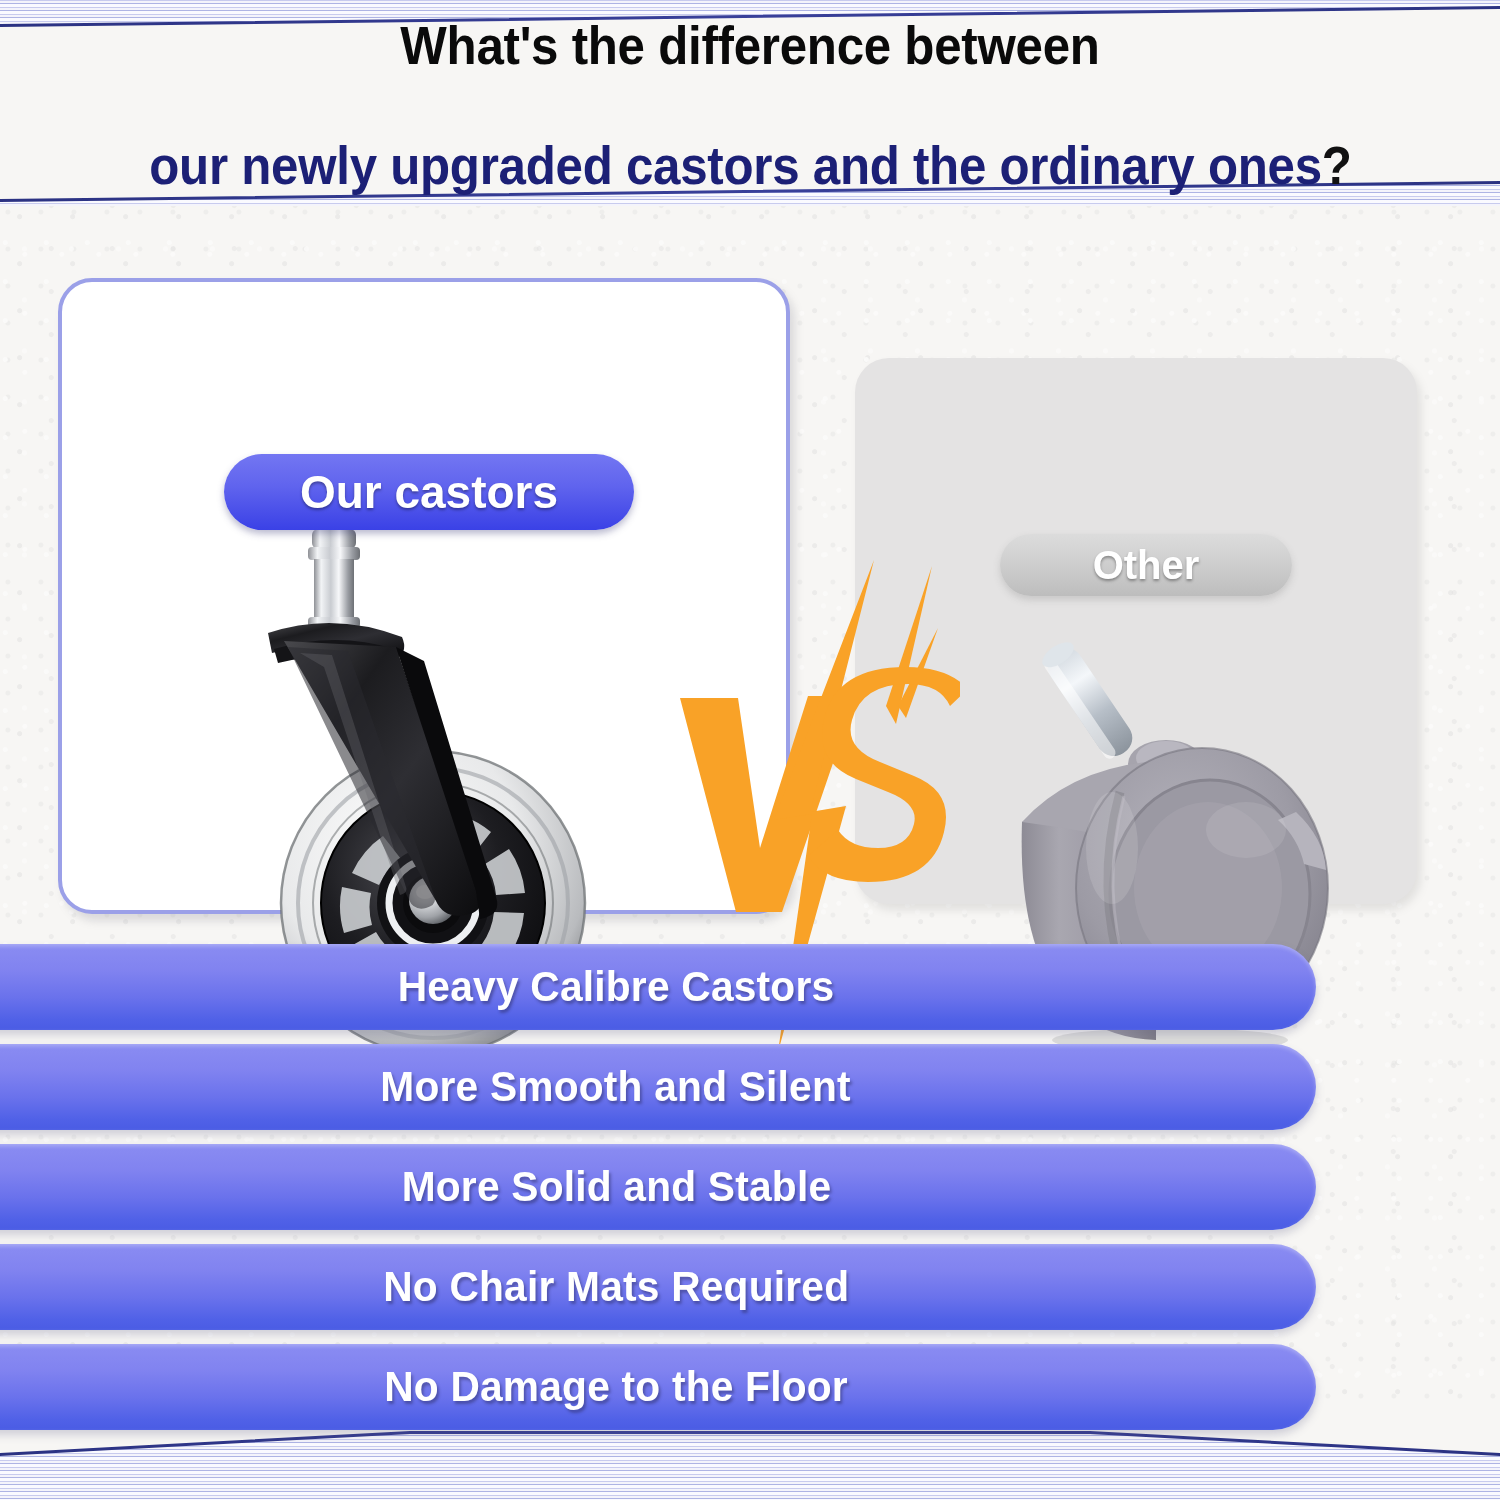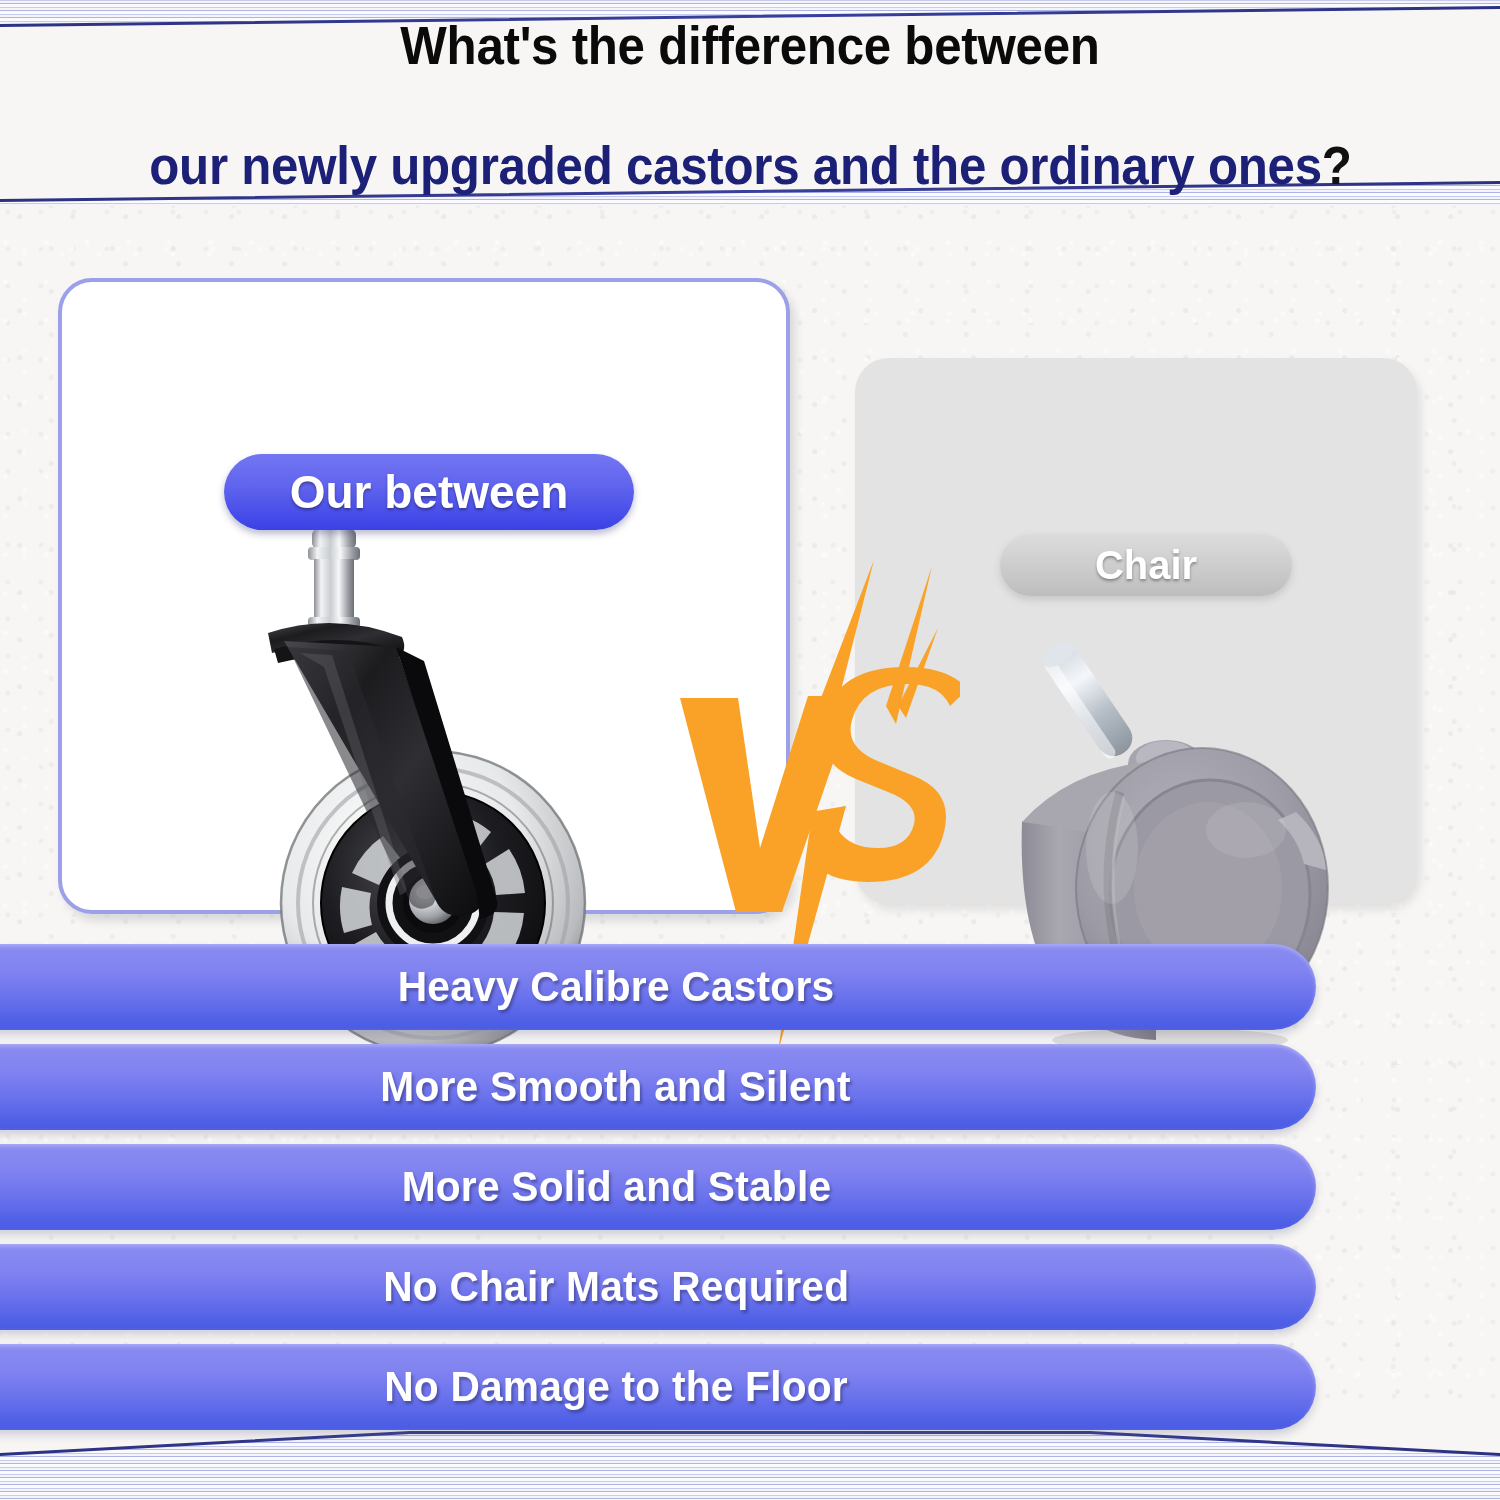--- a/index.html
+++ b/index.html
@@ -336,24 +336,24 @@
 
         <path d="M214 4 L150 256 L186 250 L118 496 L152 258 L114 264 Z"></path>
 
         <path d="M290 150 q-10 -22 -42 -22 q-46 0 -56 36 q-8 28 28 42 l34 14 q40 16 30 56
                  q-12 50 -76 50 q-44 0 -60 -26 l30 -26 q12 18 40 18 q30 0 36 -24
                  q5 -20 -26 -32 l-32 -13 q-42 -17 -32 -60 q12 -52 82 -52 q42 0 62 22 z"></path>
       </g>
     </svg>
 
     <div class="badge" id="badge-ours">
-      <span>Our between</span>
+      <span>Our castors</span>
     </div>
     <div class="badge" id="badge-other">
-      <span>Chair</span>
+      <span>Other</span>
     </div>
   </div>
 
   <div id="features">
     <div class="feature-bar">
       <span class="feature-label">Heavy Calibre Castors</span>
     </div>
     <div class="feature-bar">
       <span class="feature-label">More Smooth and Silent</span>
     </div>

